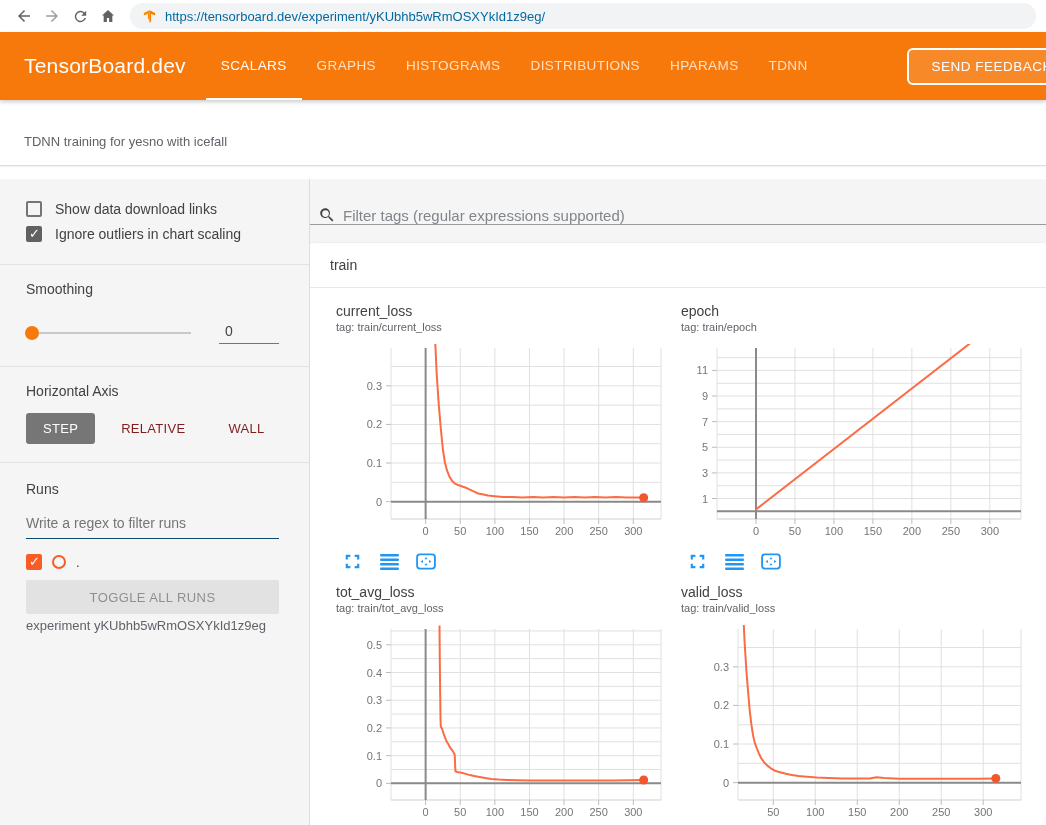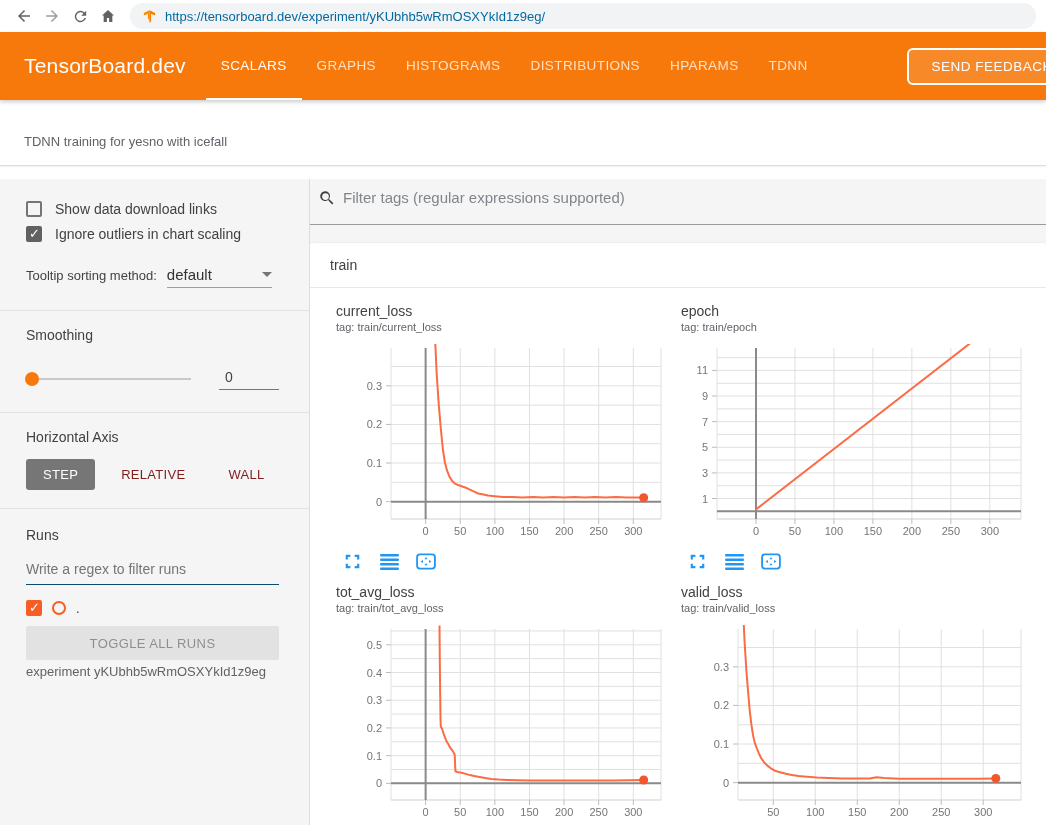--- a/index.html
+++ b/index.html
@@ -56,21 +56,21 @@
   .regex-input { width:100%; border:none; outline:none; background:transparent; border-bottom:1px solid #0c4a6e; font-size:14px; color:#424242; padding:4px 0 7px 0; margin-top:14px; font-family:inherit; }
   .regex-input::placeholder { color:#757575; }
   .run-row { display:flex; align-items:center; margin-top:15px; }
   .run-swatch { width:14px; height:14px; border:2px solid var(--run-color,#f95d26); border-radius:50%; margin-right:10px; flex:none; }
   .run-name { font-size:13px; color:#424242; }
   .toggle-btn { margin-top:10px; width:100%; height:34px; background:#e2e2e2; border:none; border-radius:2px; color:#8f8f8f; font-size:13px; letter-spacing:.4px; font-weight:500; cursor:pointer; font-family:inherit; }
   .exp-label { margin-top:4px; font-size:13px; color:#5f6368; }
 
   
   .main { flex:1; background:#f5f5f5; position:relative; overflow:hidden; }
-  .filter-row { padding:10px 0 0 8px; display:flex; align-items:flex-start; border-bottom:1.5px solid #9a9a9a; height:46px; }
+  .filter-row { padding:10px 0 0 8px; display:flex; align-items:flex-end; border-bottom:1.5px solid #9a9a9a; height:46px; }
   .filter-input { flex:1; border:none; outline:none; background:transparent; font-size:15px; color:#424242; margin-left:7px; font-family:inherit; }
   .filter-input::placeholder { color:#80868b; }
   .card { margin-top:18px; background:#fff; border-radius:2px 2px 0 0; box-shadow:0 1px 3px rgba(0,0,0,.18); min-height:600px; }
   .card-header { padding:14px 20px; font-size:14px; color:#3c4043; border-bottom:1px solid #e8e8e8; cursor:pointer; }
   .charts-grid { display:grid; grid-template-columns:345px 1fr; padding:14px 0 0 12px; row-gap:12px; }
   .chart-cell { padding-left:14px; }
   .chart-title { font-size:14px; color:#424242; line-height:18px; }
   .chart-tag { font-size:11px; color:#5f6368; line-height:14px; }
   .chart-host { margin-top:10px; }
   .chart-foot { display:flex; gap:16px; margin-top:6px; padding-left:8px; align-items:center; }
@@ -137,27 +137,20 @@
       <div class="side-sec" style="padding-top:22px;">
         <div class="cb-row">
           <span class="cb unchecked"></span>
           <span class="cb-label">Show data download links</span>
         </div>
         <div class="cb-row">
           <span class="cb checked-gray">
               <span class="mark">✓</span>
             </span>
           <span class="cb-label">Ignore outliers in chart scaling</span>
-        </div>
-        <div class="tooltip-row">
-          <span class="tooltip-label">Tooltip sorting method:</span>
-          <div class="select-ctl">
-            <span class="select-val">default</span>
-            <span class="dd-arrow"></span>
-          </div>
         </div>
       </div>
 
       <div class="divider" style="margin-top:22px;"></div>
 
       <div class="side-sec" style="padding-top:16px; padding-bottom:22px;">
         <div class="sec-label">Smoothing</div>
         <div class="slider-row">
           <div class="slider">
             <div class="slider-thumb"></div>

